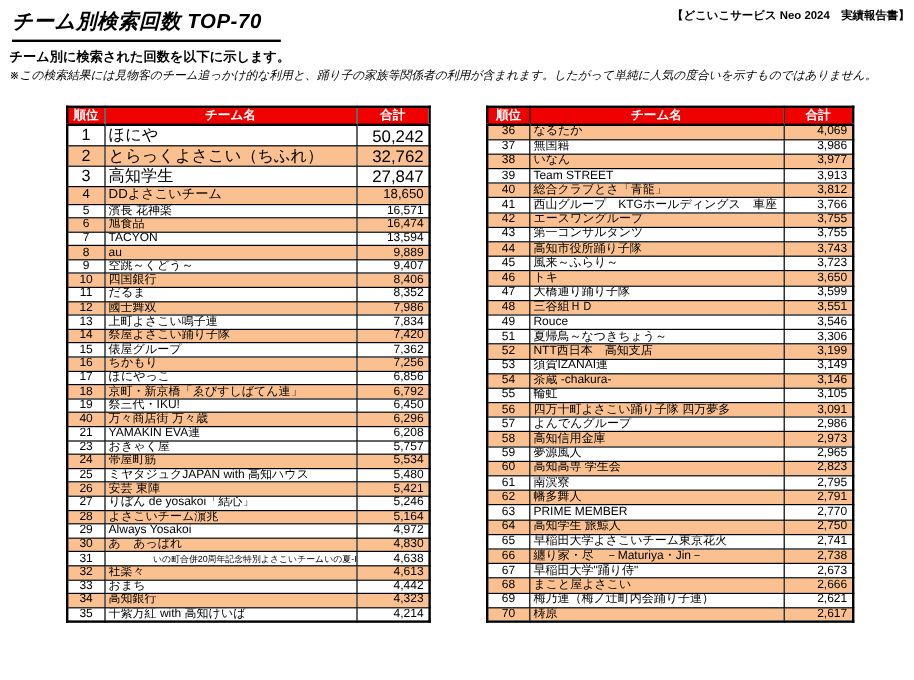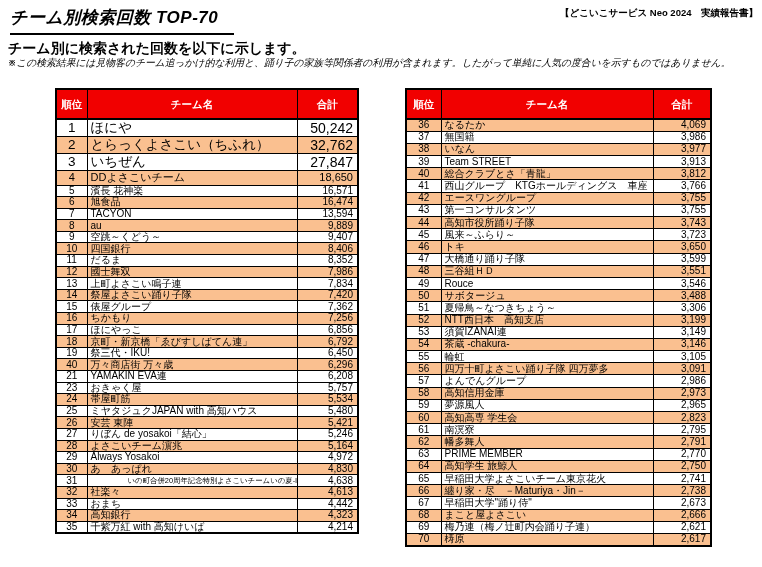--- a/index.html
+++ b/index.html
@@ -19,40 +19,40 @@
     position:absolute;left:10px;top:6px;margin:0;
     font-size:17px;font-weight:bold;letter-spacing:0.5px;
     border-bottom:2.5px solid #000;padding:0 16px 4px 0;font-style:italic;
   }
   .report-tag{
     position:absolute;right:4px;top:7px;
     font-size:9.5px;font-weight:bold;
   }
   .subtitle{
     position:absolute;left:8px;top:40px;margin:0;
-    font-size:14px;font-weight:bold;
+    font-size:11px;font-weight:bold;
   }
   .note{
     position:absolute;left:8px;top:57px;margin:0;
     font-size:9.8px;white-space:nowrap;font-style:italic;
   }
   table.tbl{
     position:absolute;top:88px;border-collapse:collapse;table-layout:fixed;
     border:2px solid var(--border);
   }
   table.tbl.left{left:55px;width:302px;}
   table.tbl.right{left:405px;width:305px;}
   .tbl th,.tbl td{
     border:1px solid var(--border);
     overflow:hidden;white-space:nowrap;line-height:1;
     padding:0;vertical-align:middle;
   }
   .tbl th{
     background:var(--header-bg);color:var(--header-text);
-    font-size:10.5px;font-weight:bold;height:30px;text-align:center;
+    font-size:10.5px;font-weight:bold;height:15px;text-align:center;
     border-bottom:2px solid var(--border);
     margin-left:45px;
   }
   .tbl .c-rank{width:31px;}
   .tbl .c-team{width:210px;}
   .tbl .c-total{width:61px;}
   .tbl.right .c-rank{width:35px;}
   .tbl.right .c-team{width:212px;}
   .tbl.right .c-total{width:58px;}
   td.rank{text-align:center;}
@@ -97,21 +97,21 @@
         <td class="team">ほにや</td>
         <td class="total">50,242</td>
       </tr>
       <tr class="alt big">
         <td class="rank">2</td>
         <td class="team">とらっくよさこい（ちふれ）</td>
         <td class="total">32,762</td>
       </tr>
       <tr class="big">
         <td class="rank">3</td>
-        <td class="team">いちぜん</td>
+        <td class="team">高知学生</td>
         <td class="total">27,847</td>
       </tr>
       <tr class="alt med">
         <td class="rank">4</td>
         <td class="team">DDよさこいチーム</td>
         <td class="total">18,650</td>
       </tr>
       <tr class="sm">
         <td class="rank">5</td>
         <td class="team">濱長 花神楽</td>
@@ -342,25 +342,20 @@
       <tr class="alt rsm">
         <td class="rank">48</td>
         <td class="team">三谷組ＨＤ</td>
         <td class="total">3,551</td>
       </tr>
       <tr class="rsm">
         <td class="rank">49</td>
         <td class="team">Rouce</td>
         <td class="total">3,546</td>
       </tr>
-      <tr class="alt rsm">
-        <td class="rank">50</td>
-        <td class="team">サボタージュ</td>
-        <td class="total">3,488</td>
-      </tr>
       <tr class="rsm">
         <td class="rank">51</td>
         <td class="team">夏帰鳥～なつきちょう～</td>
         <td class="total">3,306</td>
       </tr>
       <tr class="alt rsm">
         <td class="rank">52</td>
         <td class="team">NTT西日本　高知支店</td>
         <td class="total">3,199</td>
       </tr>

